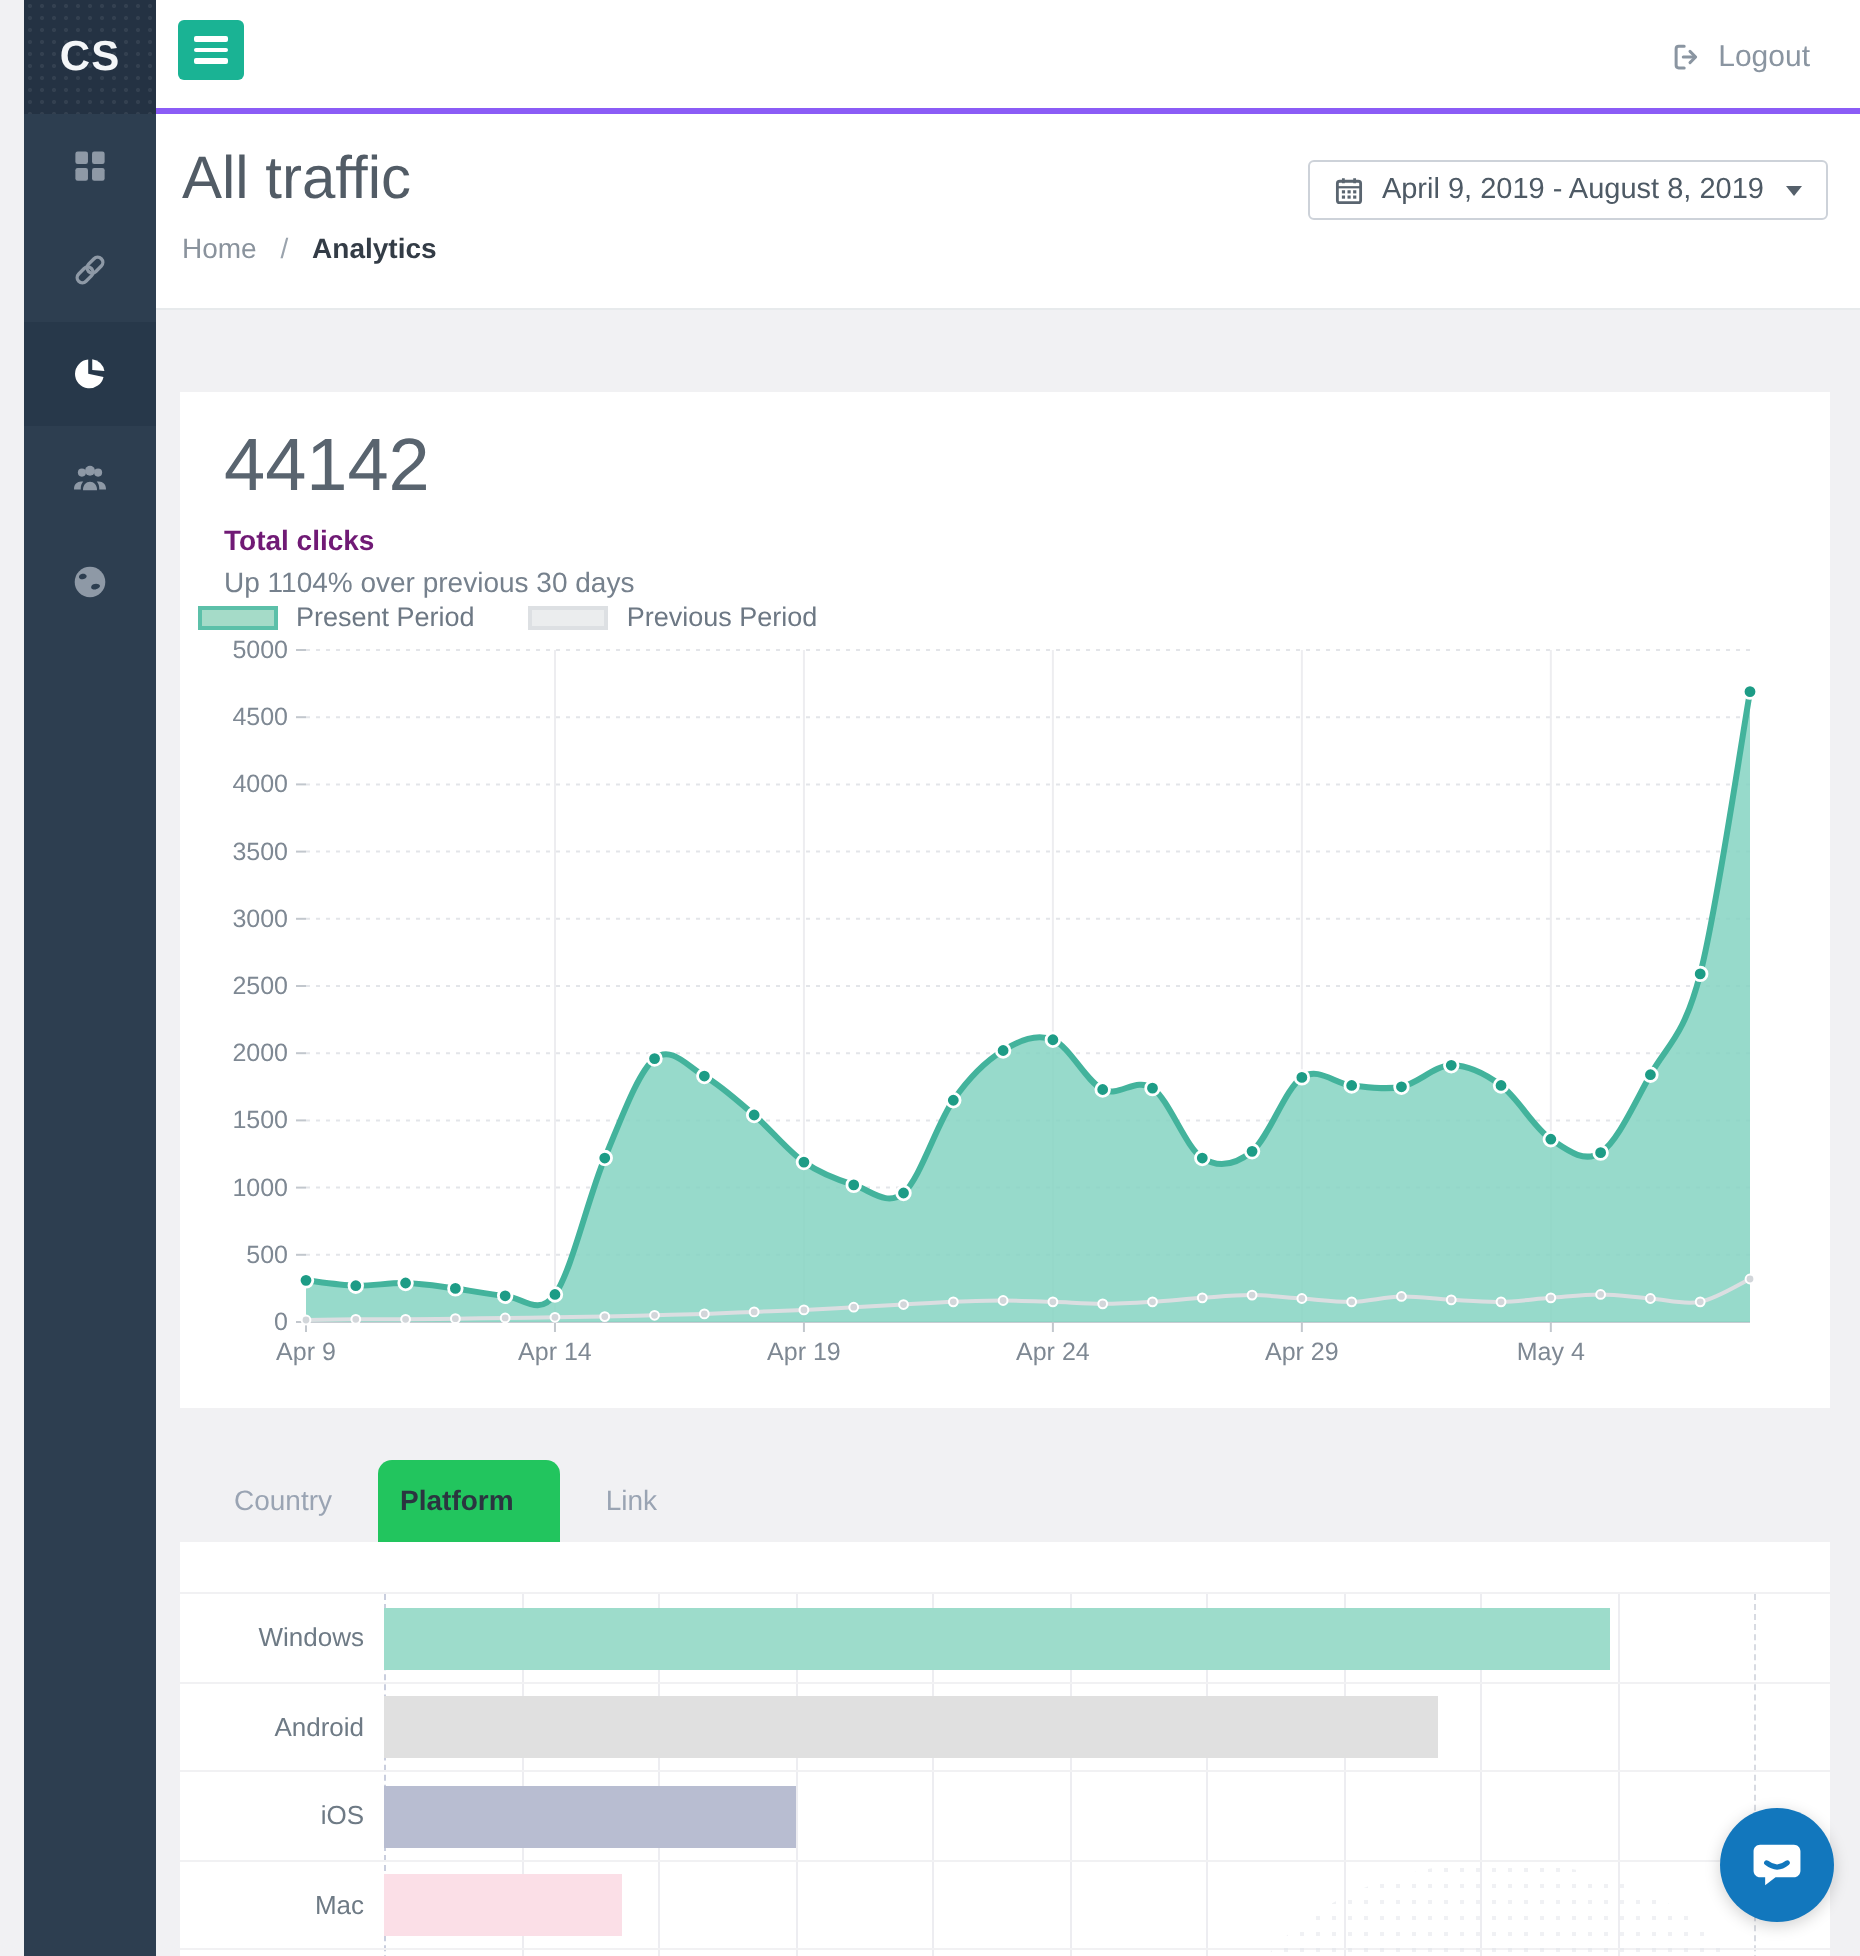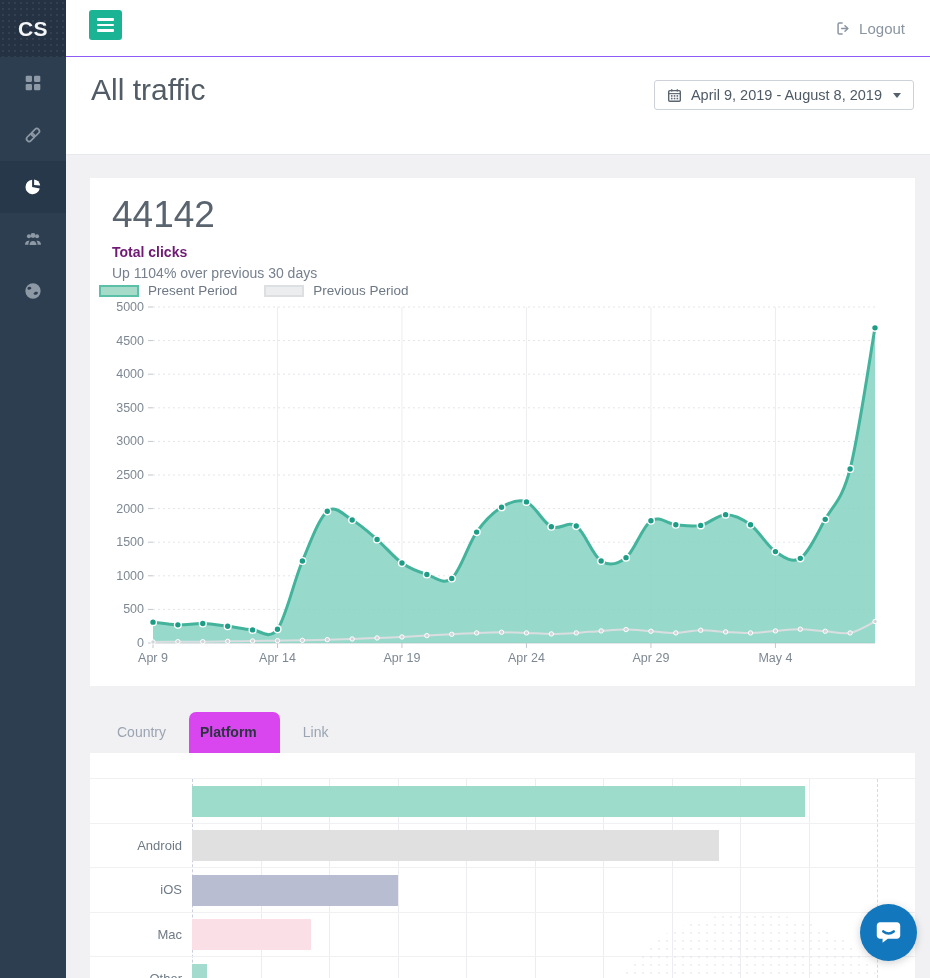--- a/index.html
+++ b/index.html
@@ -1,31 +1,31 @@
 <!DOCTYPE html>
 <html><head>
 <meta charset="utf-8">
 <style>
   html,body{margin:0;padding:0;width:930px;height:978px;overflow:hidden;
     font-family:"Liberation Sans",sans-serif;background:#f1f1f3;}
   *{box-sizing:border-box;}
 
   
-  .sidebar{position:fixed;left:0;top:0;width:66px;height:978px;background:#2d3e50;z-index:20;}
+  .sidebar{position:fixed;left:12px;top:0;width:66px;height:978px;background:#2d3e50;z-index:20;}
   .logo{height:57px;display:flex;align-items:center;justify-content:center;
     background:#243243 radial-gradient(rgba(255,255,255,.07) 1px,transparent 1.1px);
     background-size:6px 6px;color:#f4f6f8;font-size:21px;font-weight:700;letter-spacing:.5px;}
   .nav-item{height:52px;display:flex;align-items:center;justify-content:center;color:#8e99a6;cursor:pointer;}
   .nav-item.active{background:#27384a;color:#ffffff;}
   .nav-icon{display:flex;}
   .nav-icon svg{width:18px;height:18px;}
 
   
   .main{margin-left:66px;}
-  .topbar{height:57px;background:#fff;border-bottom:1px solid #8b5cf6;position:relative;}
+  .topbar{height:57px;background:#fff;border-bottom:3px solid #8b5cf6;position:relative;}
   .hamburger{position:absolute;left:23px;top:10px;width:33px;height:30px;background:#1ab394;
     border:none;border-radius:3px;cursor:pointer;display:flex;flex-direction:column;
     align-items:center;justify-content:center;gap:3px;}
   .hamburger span{display:block;width:17px;height:2.5px;background:#fff;border-radius:1px;}
   .logout{position:absolute;right:25px;top:0;height:57px;display:flex;align-items:center;gap:8px;
     color:#8a95a1;font-size:15px;text-decoration:none;cursor:pointer;}
   .logout svg{width:15px;height:15px;}
 
   
   .pagehead{height:98px;background:#fff;border-bottom:1px solid #e7eaec;position:relative;}
@@ -37,36 +37,36 @@
   .date-btn{position:absolute;right:16px;top:23px;display:flex;align-items:center;gap:9px;
     background:#fff;border:1px solid #cdd2d9;border-radius:3px;padding:6px 12px;
     font-size:14.5px;color:#4e5a65;cursor:pointer;font-family:inherit;}
   .date-btn svg{width:15px;height:15px;}
   .caret{width:0;height:0;border-left:4.5px solid transparent;border-right:4.5px solid transparent;
     border-top:5px solid #55606b;margin-left:2px;}
 
   
   .content{height:823px;overflow:hidden;}
   .panel{background:#fff;}
-  .panel-chart{margin:23px 15px 0 24px;height:508px;position:relative;}
+  .panel-chart{margin:41px 15px 0 24px;height:508px;position:relative;}
   .stat-number{padding:18px 0 0 22px;font-size:37px;font-weight:300;color:#59646f;line-height:1.05;}
   .stat-label{padding:9px 0 0 22px;font-size:14px;font-weight:700;color:#701a75;}
   .stat-delta{padding:5px 0 0 22px;font-size:14px;color:#76818d;}
   .legend{position:absolute;top:105px;left:0;right:0;display:flex;
     align-items:center;gap:9px;font-size:13.5px;color:#6d7884;}
   .legend .item{display:flex;align-items:center;gap:9px;margin:0 9px;}
   .swatch{width:40px;height:12px;display:inline-block;}
   .sw-present{background:#a5dbc8;border:2px solid #5cc0a9;}
   .sw-previous{background:#ebedee;border:2px solid #dde0e3;}
   #line-chart{position:absolute;left:0;top:0;pointer-events:none;}
 
   
   .tab-bar{margin:26px 15px 0 24px;padding-left:4px;display:flex;height:41px;}
   .tab{padding:12px 23px;font-size:14px;color:#9aa4b3;cursor:pointer;white-space:nowrap;}
-  .tab.active{background:#d946ef;border-radius:7px 7px 0 0;color:#2b3540;font-weight:700;padding-left:11px;}
+  .tab.active{background:#22c55e;border-radius:7px 7px 0 0;color:#2b3540;font-weight:700;padding-left:11px;}
 
   
   .panel-bars{margin:0 15px 0 24px;height:320px;position:relative;padding-top:25px;overflow:hidden;}
   .panel-bars::after{content:"";position:absolute;right:30px;bottom:-30px;width:270px;height:190px;
     background:radial-gradient(#dfe2e8 1.1px,transparent 1.2px);background-size:8px 8px;
     border-radius:50%;opacity:.45;pointer-events:none;}
   #bar-chart{position:relative;height:270px;border-top:1px solid #f1f1f3;}
   .bar-grid{position:absolute;left:0;top:0;right:0;bottom:0;}
   .vgrid{position:absolute;top:0;bottom:0;width:0;border-left:1px solid #ededf1;}
   .vgrid.first{border-left:1px dashed #c9cede;}
@@ -155,20 +155,25 @@
           <path d="M9.6 5l3 3-3 3"></path>
             <path d="M12.3 8H6"></path>
         </svg>
       </span>
       <span>Logout</span>
     </a>
   </header>
 
   <div class="pagehead">
     <h1 class="page-title">All traffic</h1>
+    <div class="breadcrumb">
+      <a>Home</a>
+      <span class="sep">/</span>
+      <span class="current">Analytics</span>
+    </div>
     <button class="date-btn">
       <span style="display:flex;">
         <svg viewBox="0 0 16 16" fill="none" stroke="#5a6570" stroke-width="1.5">
           <rect x="1.8" y="2.8" width="12.4" height="11.4" rx="1.2"></rect>
           <path d="M1.8 6h12.4" stroke-width="1.2"></path>
           <path d="M5 1.2v2.6M11 1.2v2.6"></path>
           <g fill="#5a6570" stroke="none">
             <rect x="4.2" y="7.6" width="1.7" height="1.7"></rect>
               <rect x="7.2" y="7.6" width="1.7" height="1.7"></rect>
               <rect x="10.2" y="7.6" width="1.7" height="1.7"></rect>
@@ -331,20 +336,21 @@
             <div class="vgrid" style="left: 307.5px;"></div>
             <div class="vgrid" style="left: 376px;"></div>
             <div class="vgrid" style="left: 444.5px;"></div>
             <div class="vgrid" style="left: 513px;"></div>
             <div class="vgrid" style="left: 581.5px;"></div>
             <div class="vgrid" style="left: 650px;"></div>
             <div class="vgrid" style="left: 718.5px;"></div>
             <div class="vgrid last" style="left: 787px;"></div>
           </div>
           <div class="bar-row">
+            <div class="bar-label">Windows</div>
             <div class="bar" style="width: 613.075px; background: rgb(157, 220, 203);"></div>
           </div>
           <div class="bar-row">
             <div class="bar-label">Android</div>
             <div class="bar" style="width: 527.45px; background: rgb(224, 224, 224);"></div>
           </div>
           <div class="bar-row">
             <div class="bar-label">iOS</div>
             <div class="bar" style="width: 205.5px; background: rgb(184, 189, 209);"></div>
           </div>

